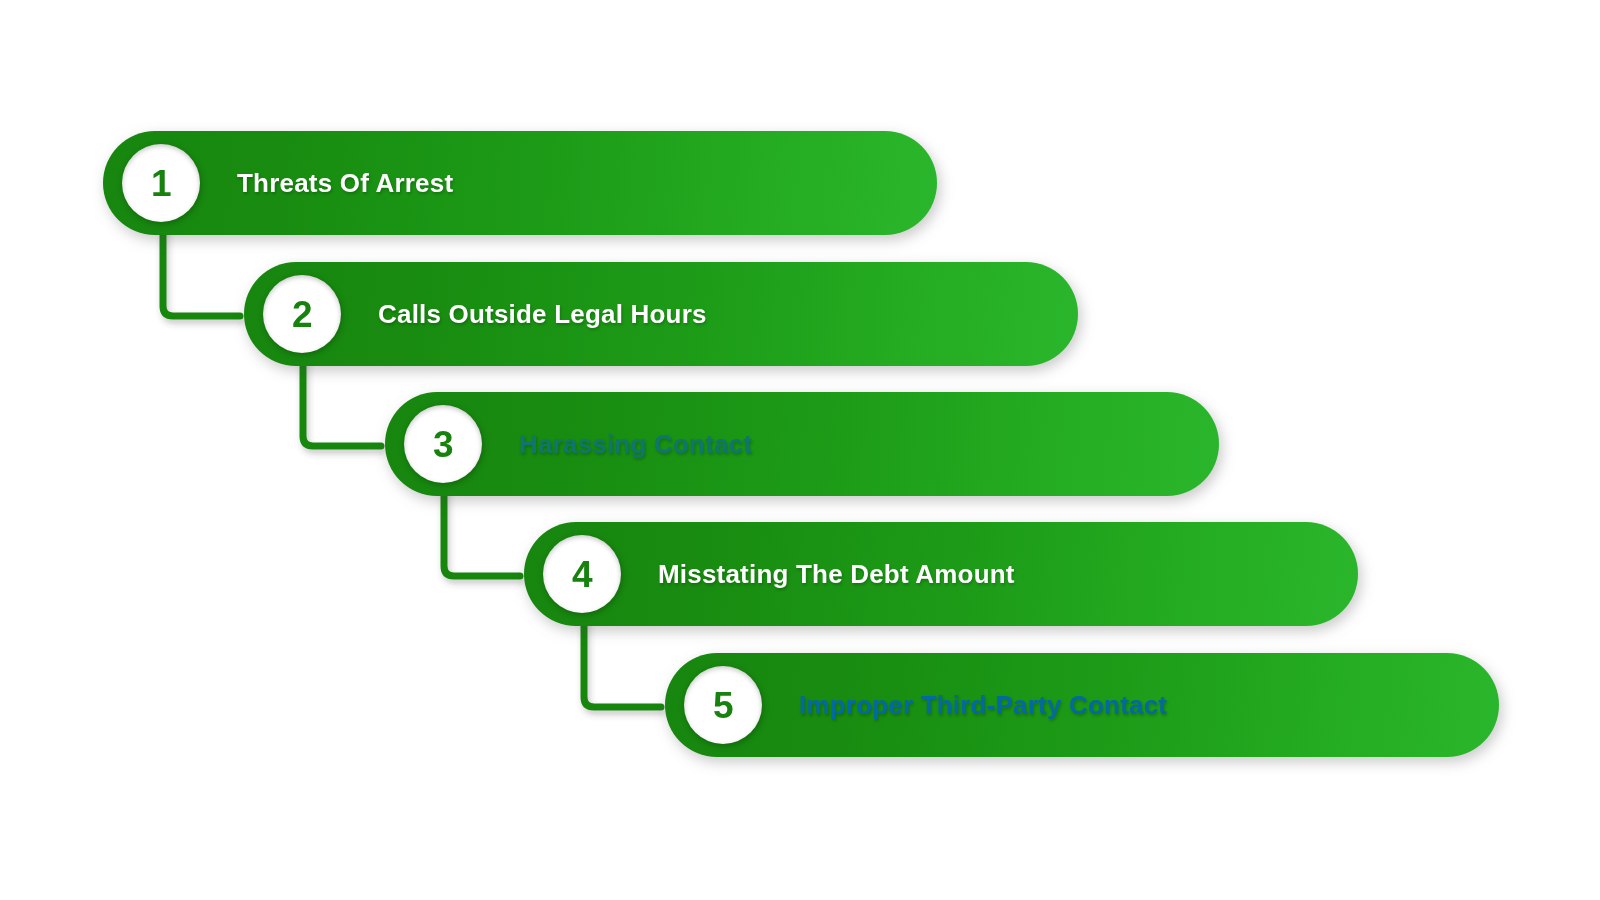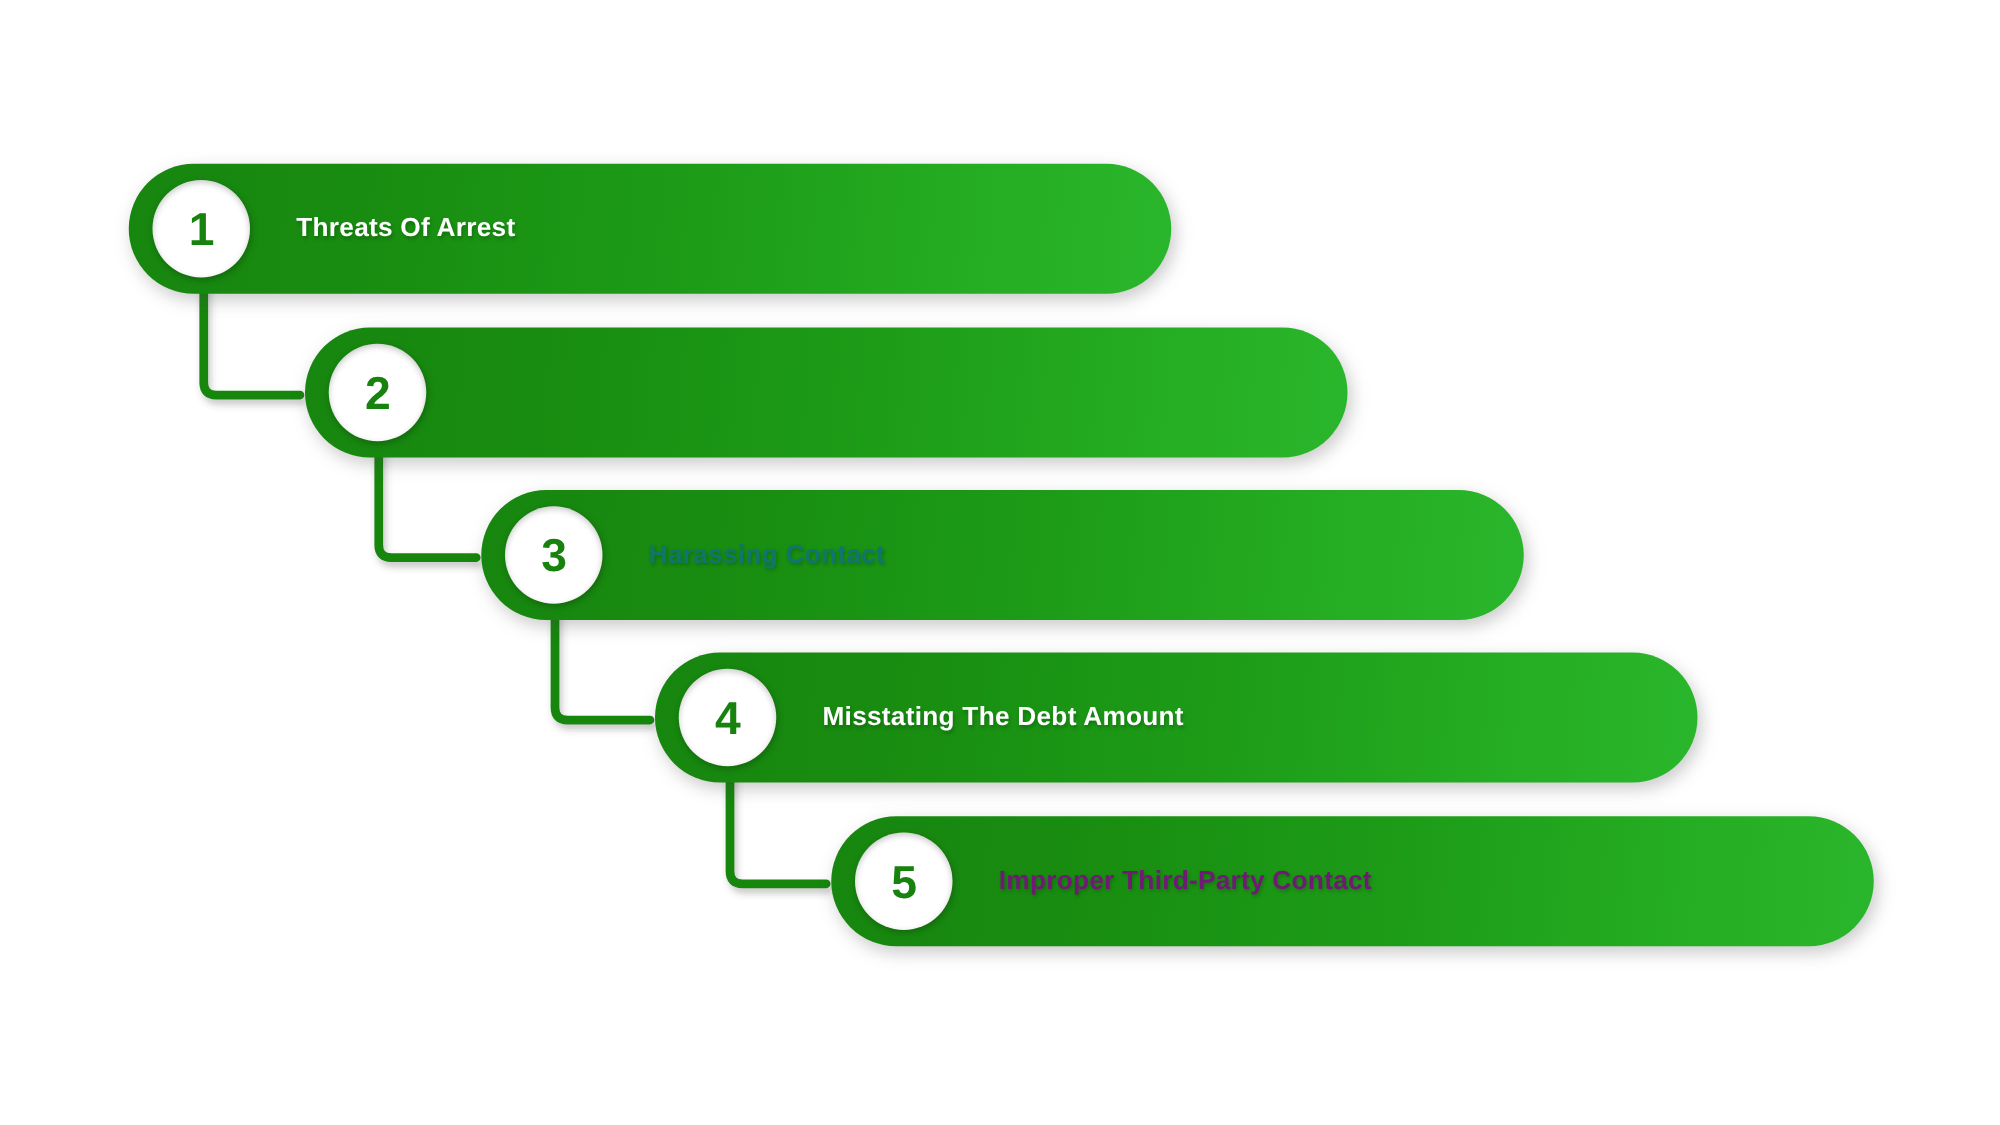--- a/index.html
+++ b/index.html
@@ -71,21 +71,21 @@
     color: #18820f;
     line-height: 1;
     letter-spacing: -0.5px;
   }
 
   .step-label {
     position: relative;
     z-index: 3;
     margin-left: 37px;
     color: #ffffff;
-    font-size: 21px;
+    font-size: 26px;
     font-weight: bold;
     letter-spacing: 0.2px;
     white-space: nowrap;
     text-shadow: 1px 2px 3px rgba(0, 0, 0, 0.22);
   }
 
   
 </style>
 </head>
 <body>
@@ -112,37 +112,38 @@
         <div class="step-badge" style="background: rgb(255, 255, 255);">
           <span class="step-badge-number" style="color: rgb(24, 130, 15);">1</span>
         </div>
         <span class="step-label" style="color: rgb(255, 255, 255);">Threats Of Arrest</span>
       </div>
       <div class="step-row" style="left: 244px; top: 262px; width: 834px; height: 104px; border-radius: 52px;">
         <div class="step-bar" style="border-radius: 52px; background: linear-gradient(95deg, rgb(23, 134, 15) 0%, rgb(24, 140, 16) 22%, rgb(29, 156, 24) 55%, rgb(36, 171, 33) 78%, rgb(42, 182, 44) 100%);"></div>
         <div class="step-badge" style="background: rgb(255, 255, 255);">
           <span class="step-badge-number" style="color: rgb(24, 130, 15);">2</span>
         </div>
+        <span class="step-label" style="color: rgb(255, 255, 255);">Calls Outside Legal Hours</span>
       </div>
       <div class="step-row" style="left: 385px; top: 392px; width: 834px; height: 104px; border-radius: 52px;">
         <div class="step-bar" style="border-radius: 52px; background: linear-gradient(95deg, rgb(23, 134, 15) 0%, rgb(24, 140, 16) 22%, rgb(29, 156, 24) 55%, rgb(36, 171, 33) 78%, rgb(42, 182, 44) 100%);"></div>
         <div class="step-badge" style="background: rgb(255, 255, 255);">
           <span class="step-badge-number" style="color: rgb(24, 130, 15);">3</span>
         </div>
         <span class="step-label" style="color: #0f766e; text-align: center;">Harassing Contact</span>
       </div>
       <div class="step-row" style="left: 524px; top: 522px; width: 834px; height: 104px; border-radius: 52px;">
         <div class="step-bar" style="border-radius: 52px; background: linear-gradient(95deg, rgb(23, 134, 15) 0%, rgb(24, 140, 16) 22%, rgb(29, 156, 24) 55%, rgb(36, 171, 33) 78%, rgb(42, 182, 44) 100%);"></div>
         <div class="step-badge" style="background: rgb(255, 255, 255);">
           <span class="step-badge-number" style="color: rgb(24, 130, 15);">4</span>
         </div>
         <span class="step-label" style="color: rgb(255, 255, 255); text-align: center;">Misstating The Debt Amount</span>
       </div>
       <div class="step-row" style="left: 665px; top: 653px; width: 834px; height: 104px; border-radius: 52px;">
         <div class="step-bar" style="border-radius: 52px; background: linear-gradient(95deg, rgb(23, 134, 15) 0%, rgb(24, 140, 16) 22%, rgb(29, 156, 24) 55%, rgb(36, 171, 33) 78%, rgb(42, 182, 44) 100%);"></div>
         <div class="step-badge" style="background: rgb(255, 255, 255);">
           <span class="step-badge-number" style="color: rgb(24, 130, 15);">5</span>
         </div>
-        <span class="step-label" style="color: #701a75;">Improper Third-Party Contact</span>
+        <span class="step-label" style="color: #0369a1;">Improper Third-Party Contact</span>
       </div>
     </div>
 
 </div>
 
 </body></html>

